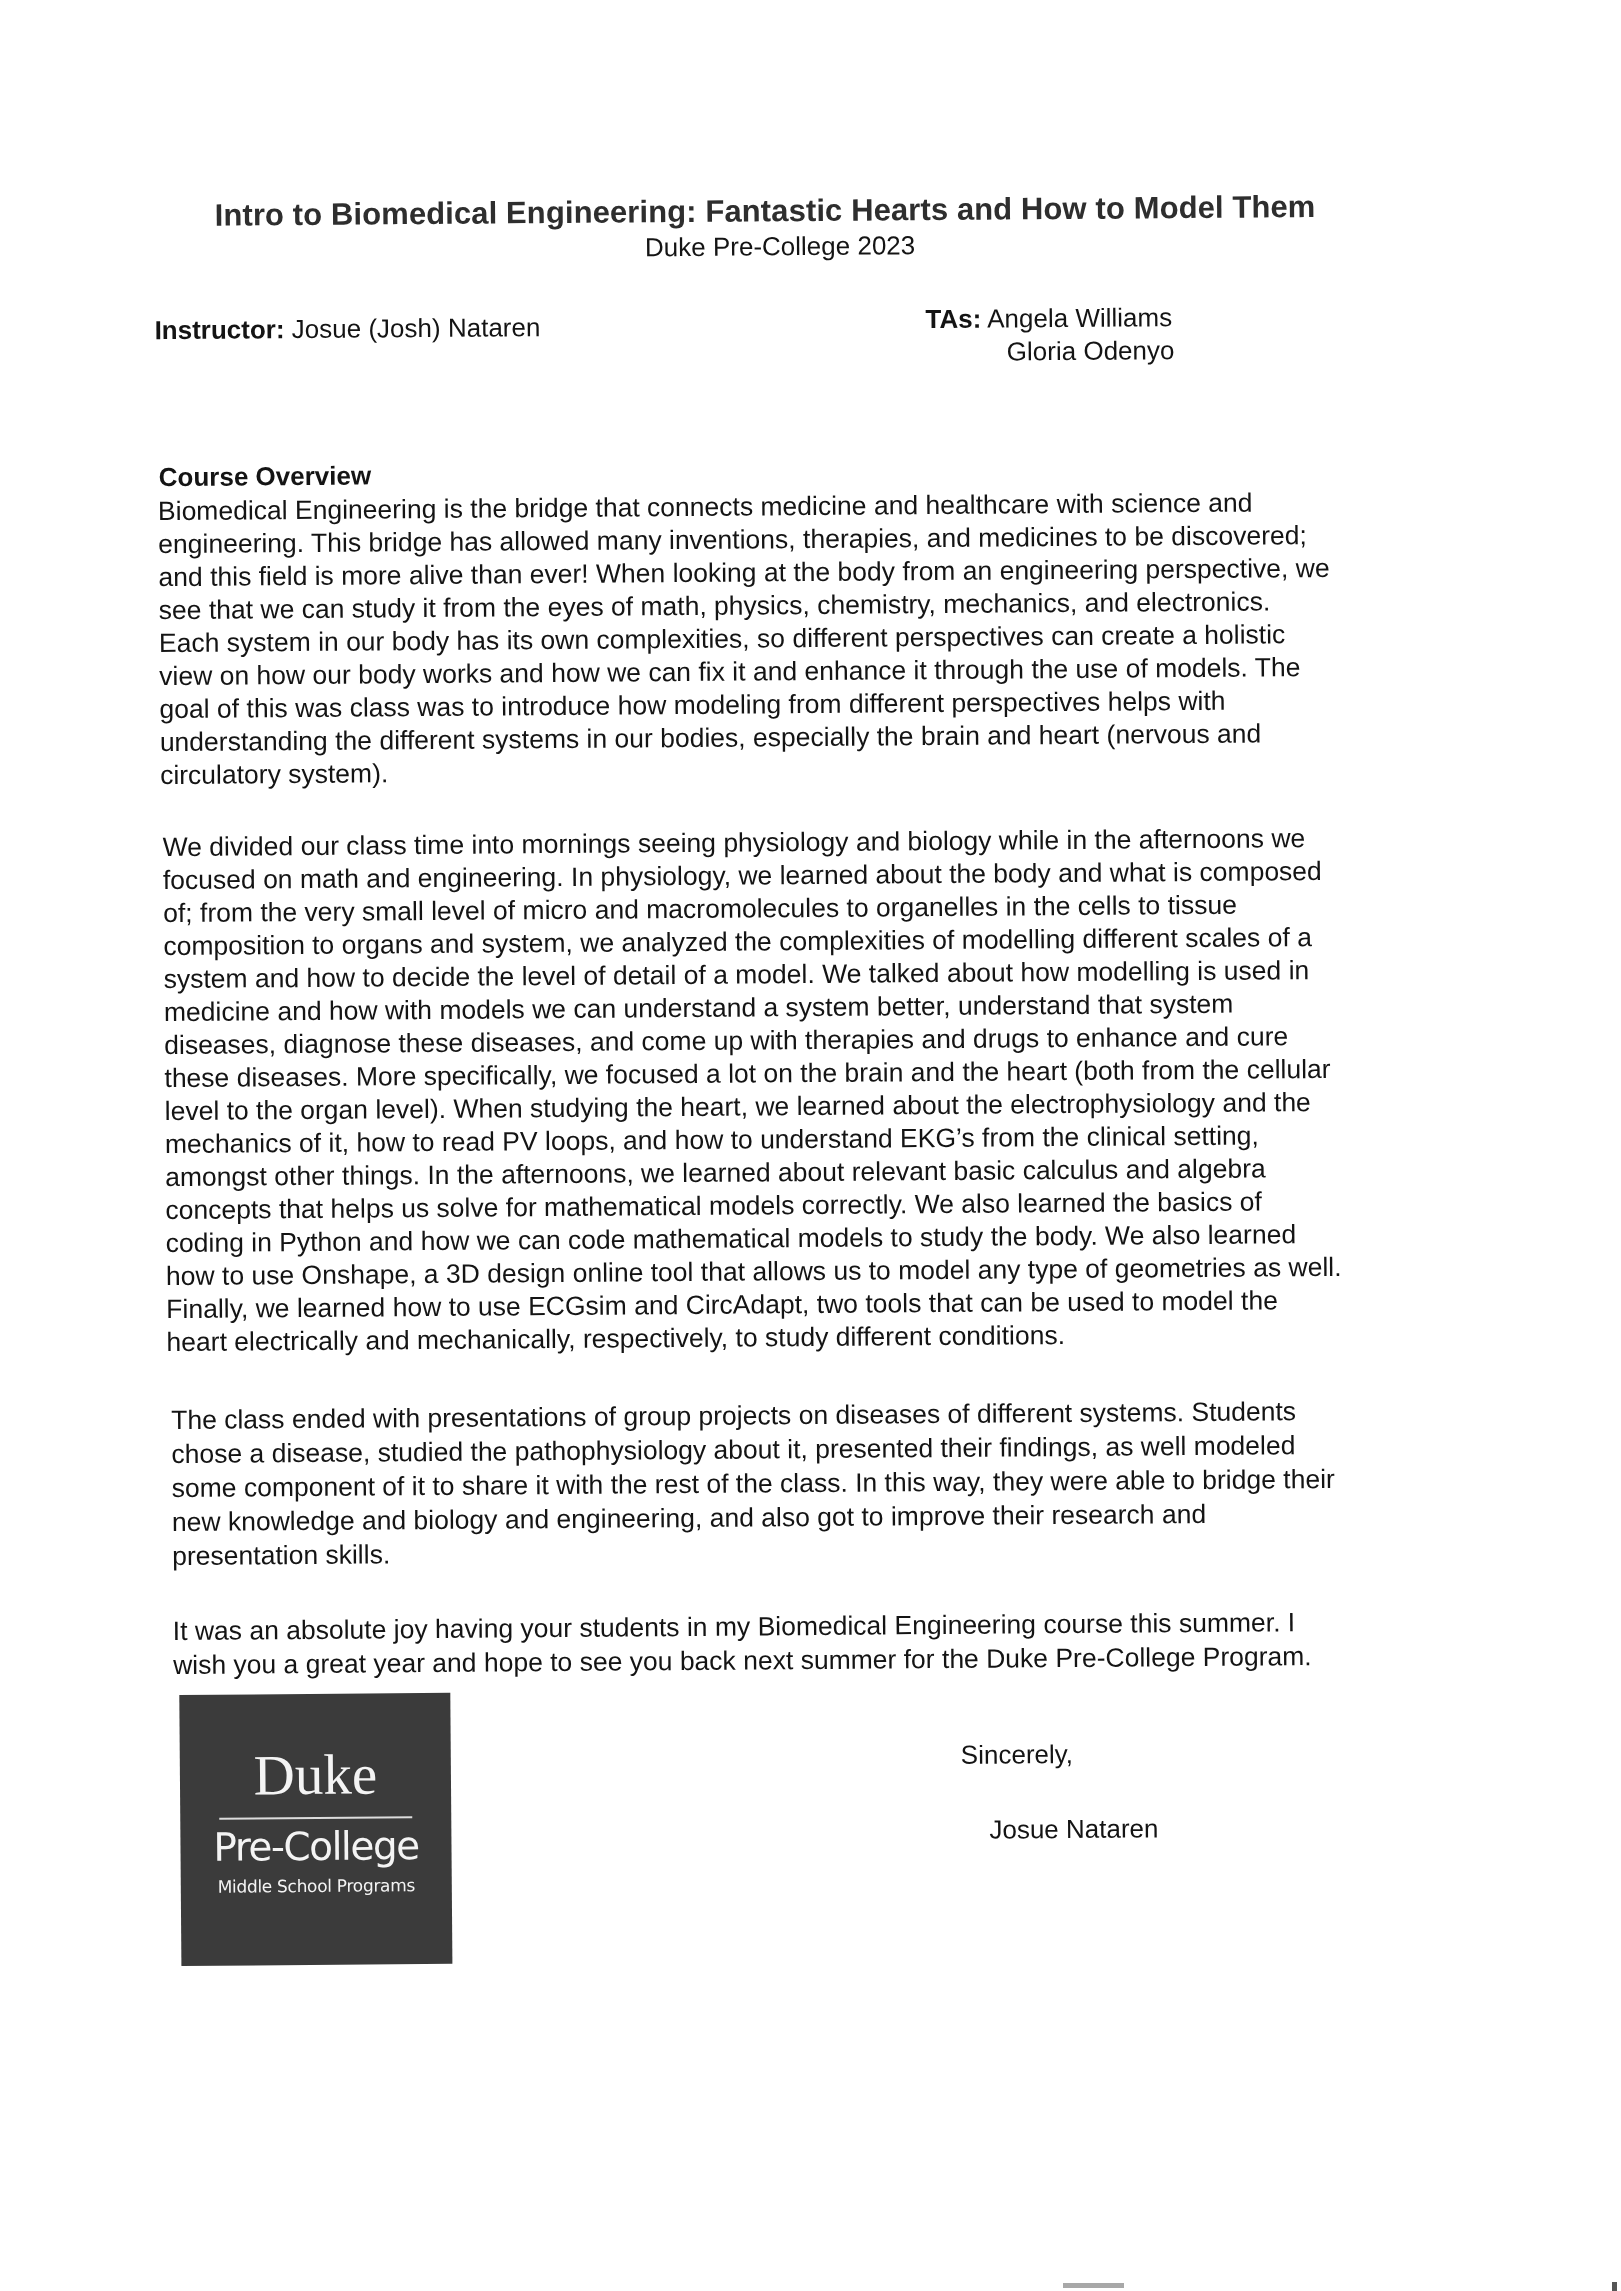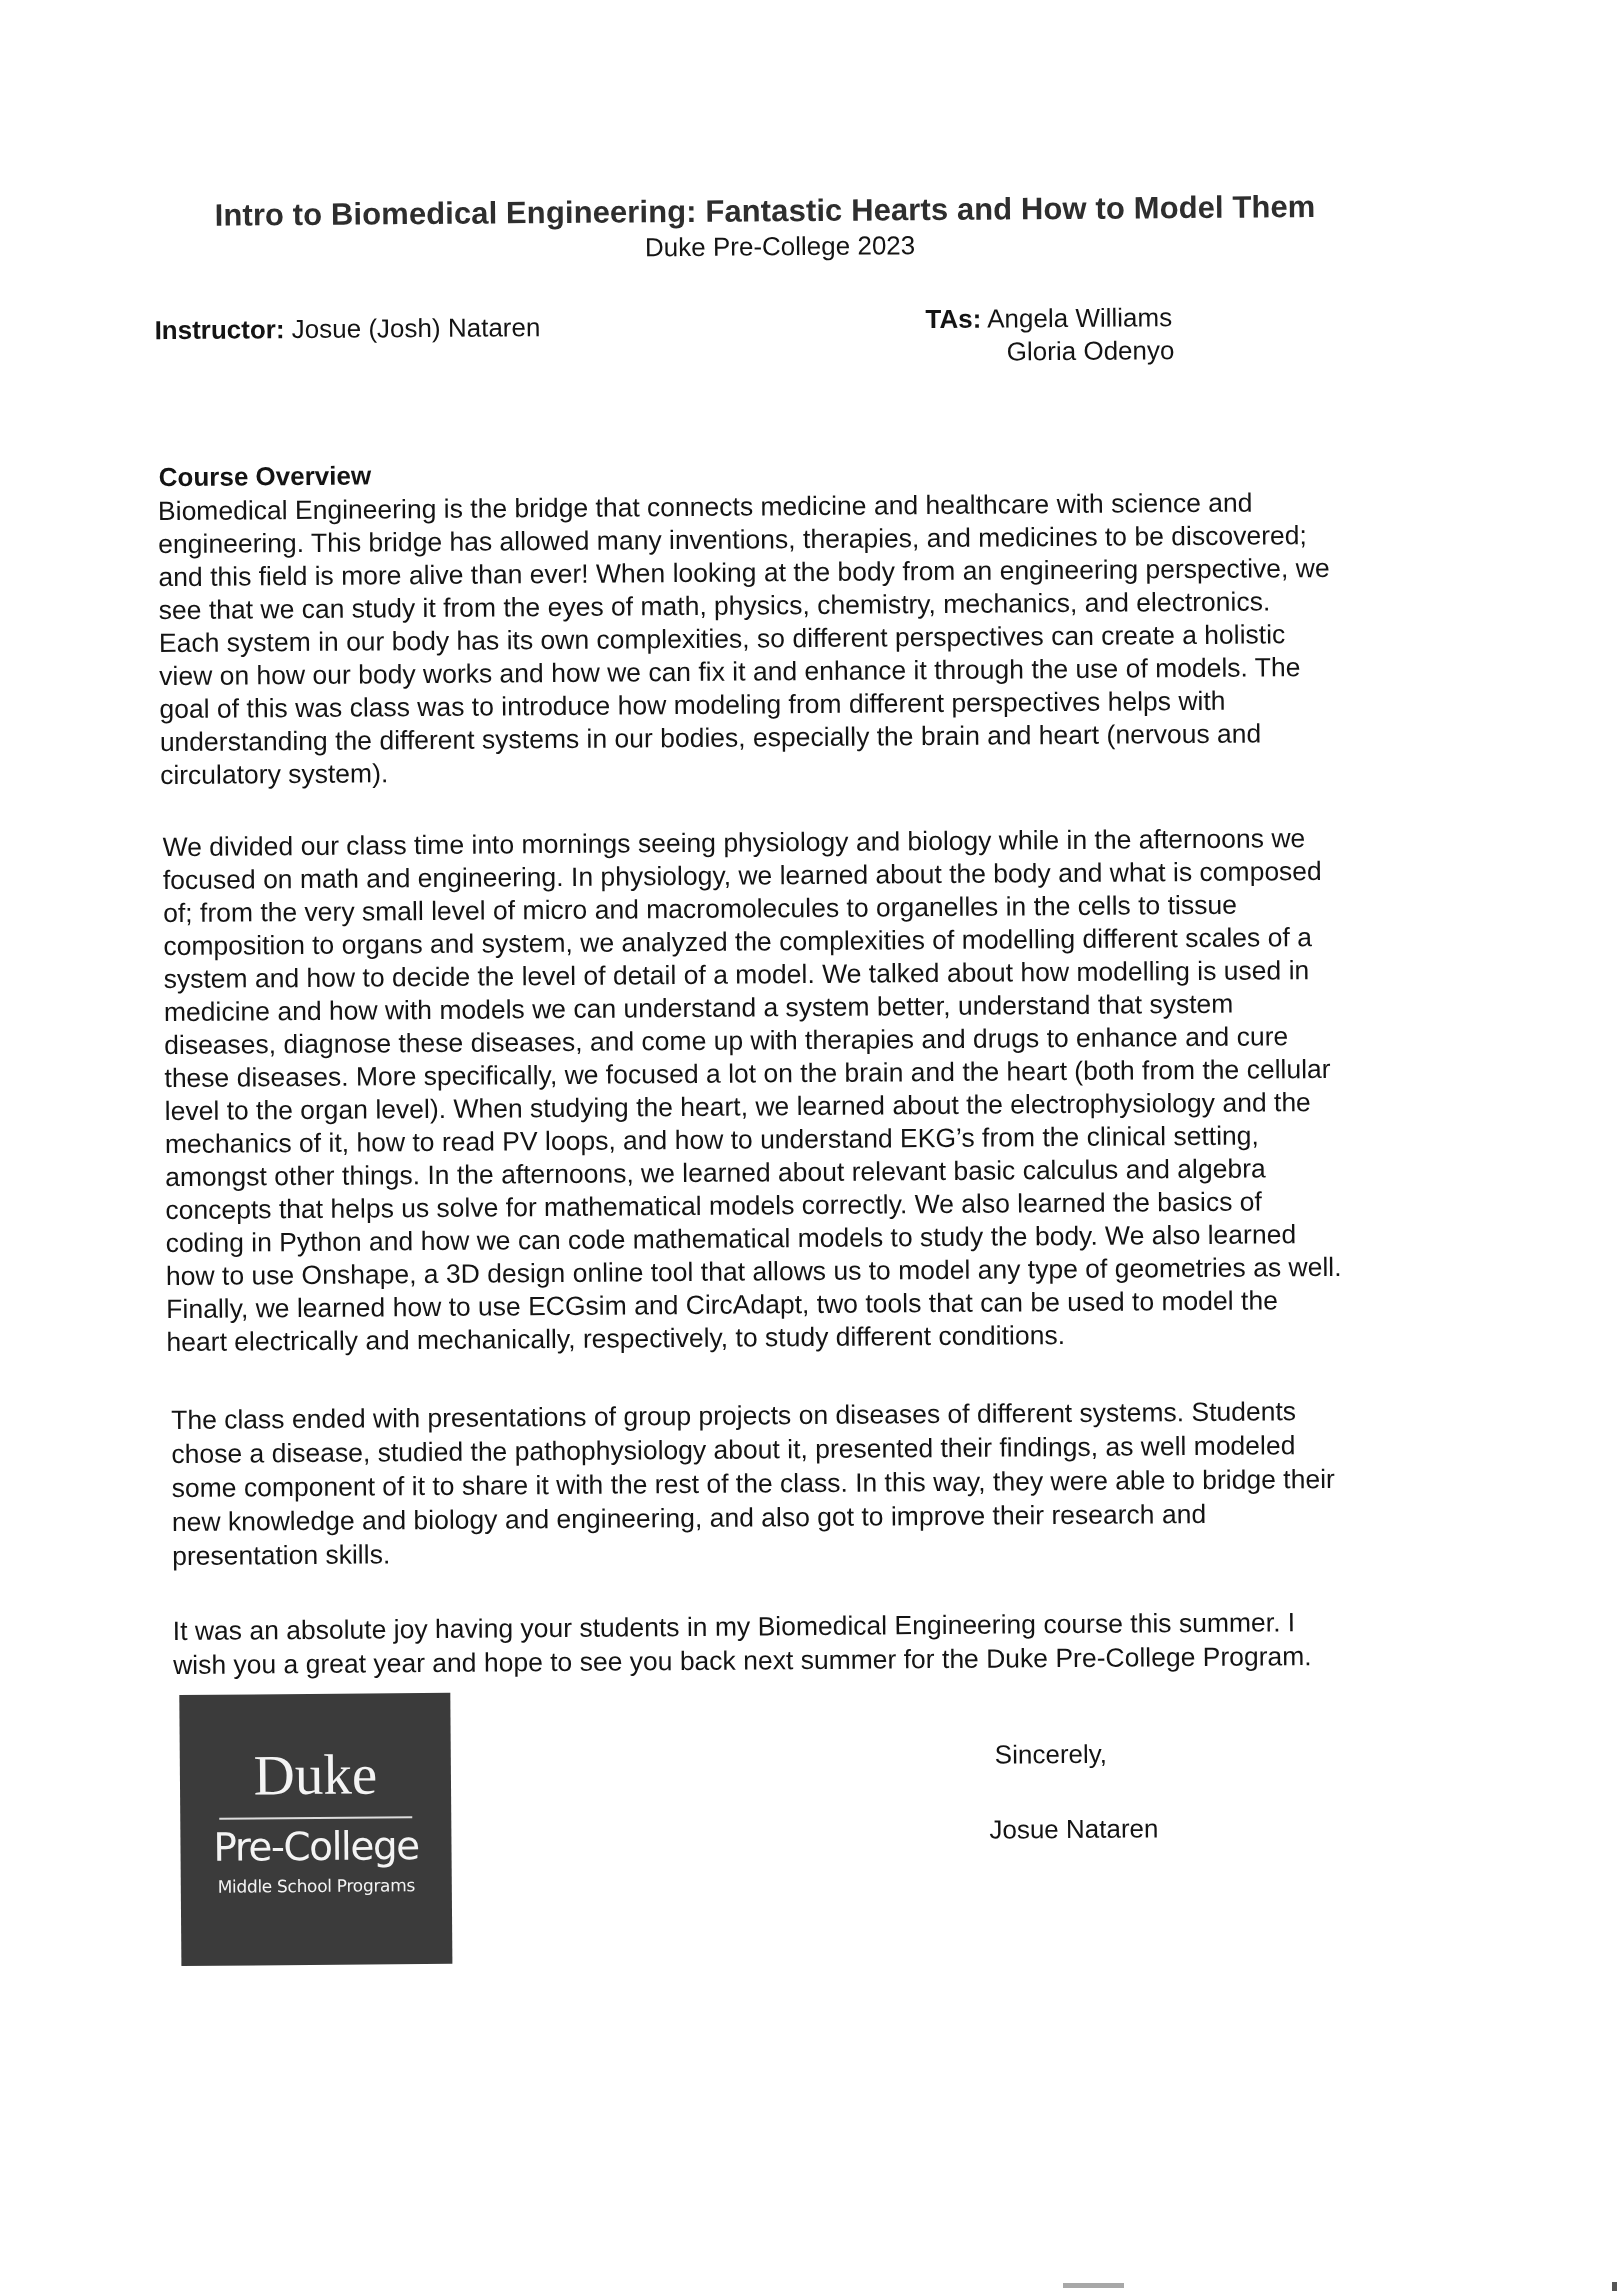--- a/index.html
+++ b/index.html
@@ -19,21 +19,21 @@
   .p1 { left: 163px; top: 490px; }
   .p2 { left: 165px; top: 826px; }
   .p3 { left: 169px; top: 1398px; line-height: 34px; }
   .p4 { left: 169px; top: 1609px; line-height: 34px; }
   .logo { position: absolute; left: 175px; top: 1690px; width: 271px; height: 271px; background: #3b3b3b; color: #f4f4f4; text-align: center; }
   .logo .duke { position: absolute; left: 0; right: 0; top: 51px; font-family: "Liberation Serif", serif; font-size: 57px; line-height: 59px; }
   .logo .rule { position: absolute; left: 39px; right: 39px; top: 123px; height: 2px; background: #dcdcdc; }
   .logo .pc { position: absolute; left: 0; right: 0; top: 129px; font-family: "DejaVu Sans", sans-serif; font-size: 39px; line-height: 47px; letter-spacing: -1.5px; }
   .logo .ms { position: absolute; left: 0; right: 0; top: 182px; font-family: "DejaVu Sans", sans-serif; font-size: 17px; line-height: 21.6px; letter-spacing: -0.3px; }
   .sign { position: absolute; font-family: "Liberation Sans", sans-serif; font-size: 26px; color: #141414; white-space: nowrap; }
-  .sincerely { left: 990px; top: 1741px; }
+  .sincerely { left: 956px; top: 1741px; }
   .signame { left: 984px; top: 1816px; }
   .artifact { position: absolute; background: #9a9a9a; }
 </style>
 </head>
 <body>
 
 <div class="page">
 
   <div class="abs title">Intro to Biomedical Engineering: Fantastic Hearts and How to Model Them</div>
   <div class="abs subtitle">Duke Pre-College 2023</div>

